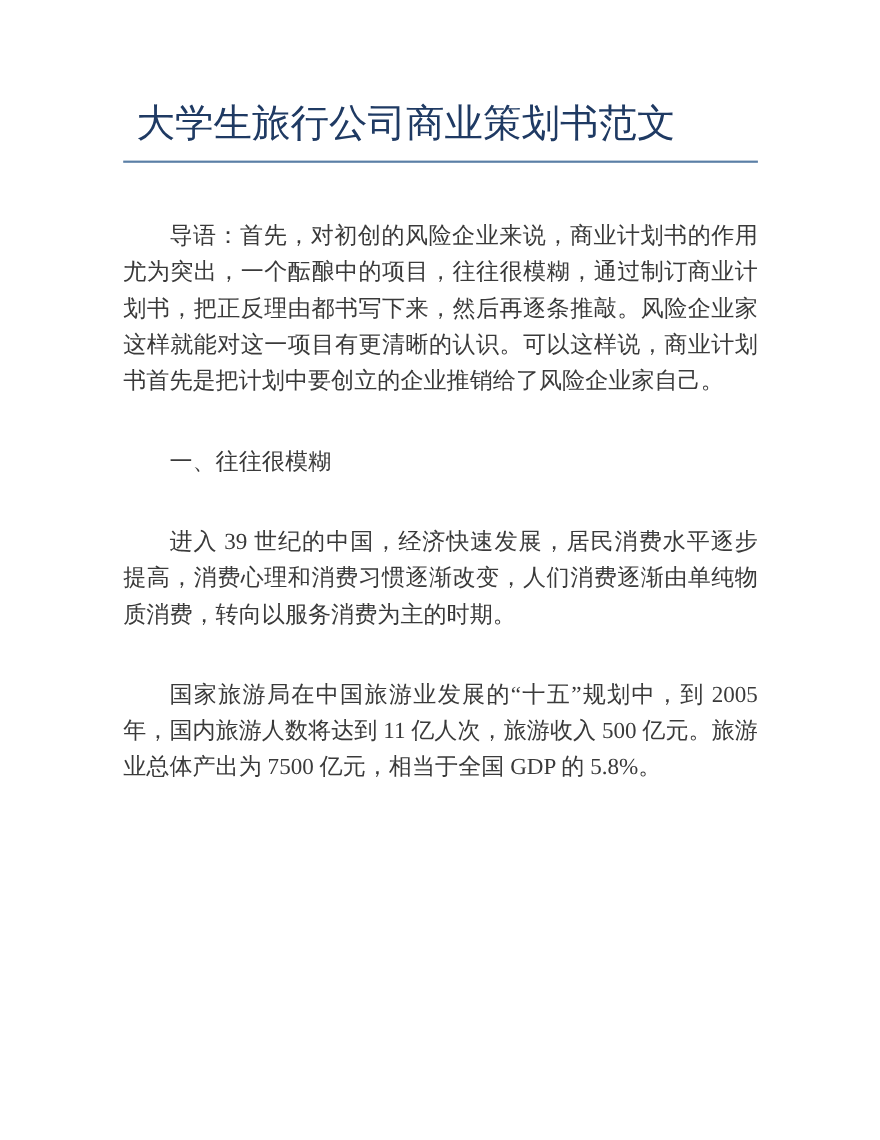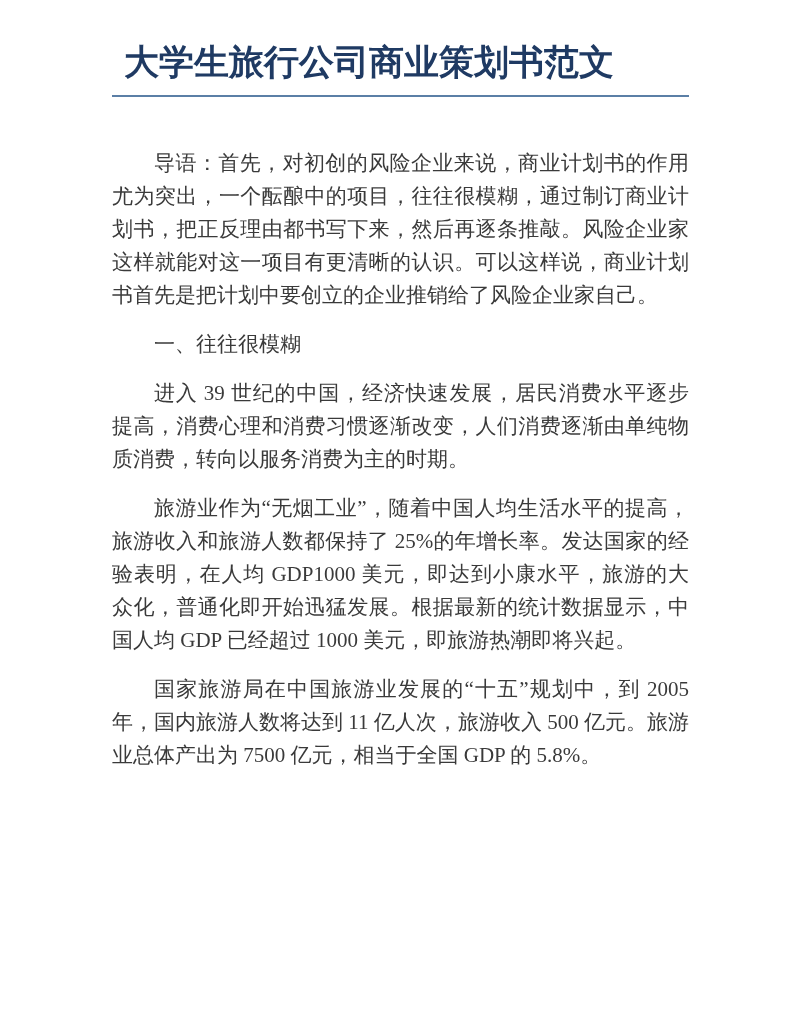--- a/index.html
+++ b/index.html
@@ -14,36 +14,36 @@
     font-family: "Liberation Serif", "DejaVu Serif", serif;
   }
   .page {
     box-sizing: border-box;
     width: 800px;
     height: 1036px;
     padding: 0 111px 0 112px;
     background: #ffffff;
   }
   .doc-title {
-    margin: 41px 0 0 12px;
+    margin: 92px 0 0 12px;
     font-family: "Liberation Sans", "DejaVu Sans", sans-serif;
-    font-weight: 700;
+    font-weight: 400;
     font-size: 35px;
     line-height: 42px;
     color: #1f3a63;
     letter-spacing: 0px;
     white-space: nowrap;
   }
   .title-divider {
     margin-top: 12px;
     height: 0;
     border-bottom: 2px solid #5b7fa6;
   }
   .body-text p {
-    margin: 16px 0;
+    margin: 40px 0;
     font-size: 21px;
     line-height: 33px;
     color: #3a3a3a;
     text-align: justify;
     text-justify: inter-ideograph;
     text-indent: 2em;
     word-break: break-all;
   }
   .body-text p.first {
     margin-top: 50px;
@@ -55,17 +55,16 @@
 <div class="page">
 
   <h1 class="doc-title">大学生旅行公司商业策划书范文</h1>
 
   <div class="title-divider"></div>
 
   <div class="body-text">
     <p class="first">导语：首先，对初创的风险企业来说，商业计划书的作用尤为突出，一个酝酿中的项目，往往很模糊，通过制订商业计划书，把正反理由都书写下来，然后再逐条推敲。风险企业家这样就能对这一项目有更清晰的认识。可以这样说，商业计划书首先是把计划中要创立的企业推销给了风险企业家自己。</p>
     <p>一、往往很模糊</p>
     <p>进入 39 世纪的中国，经济快速发展，居民消费水平逐步提高，消费心理和消费习惯逐渐改变，人们消费逐渐由单纯物质消费，转向以服务消费为主的时期。</p>
-    <p>旅游业作为“无烟工业”，随着中国人均生活水平的提高，旅游收入和旅游人数都保持了 25%的年增长率。发达国家的经验表明，在人均 GDP1000 美元，即达到小康水平，旅游的大众化，普通化即开始迅猛发展。根据最新的统计数据显示，中国人均 GDP 已经超过 1000 美元，即旅游热潮即将兴起。</p>
     <p>国家旅游局在中国旅游业发展的“十五”规划中，到 2005 年，国内旅游人数将达到 11 亿人次，旅游收入 500 亿元。旅游业总体产出为 7500 亿元，相当于全国 GDP 的 5.8%。</p>
   </div>
 
 </div>
 
 </body></html>

